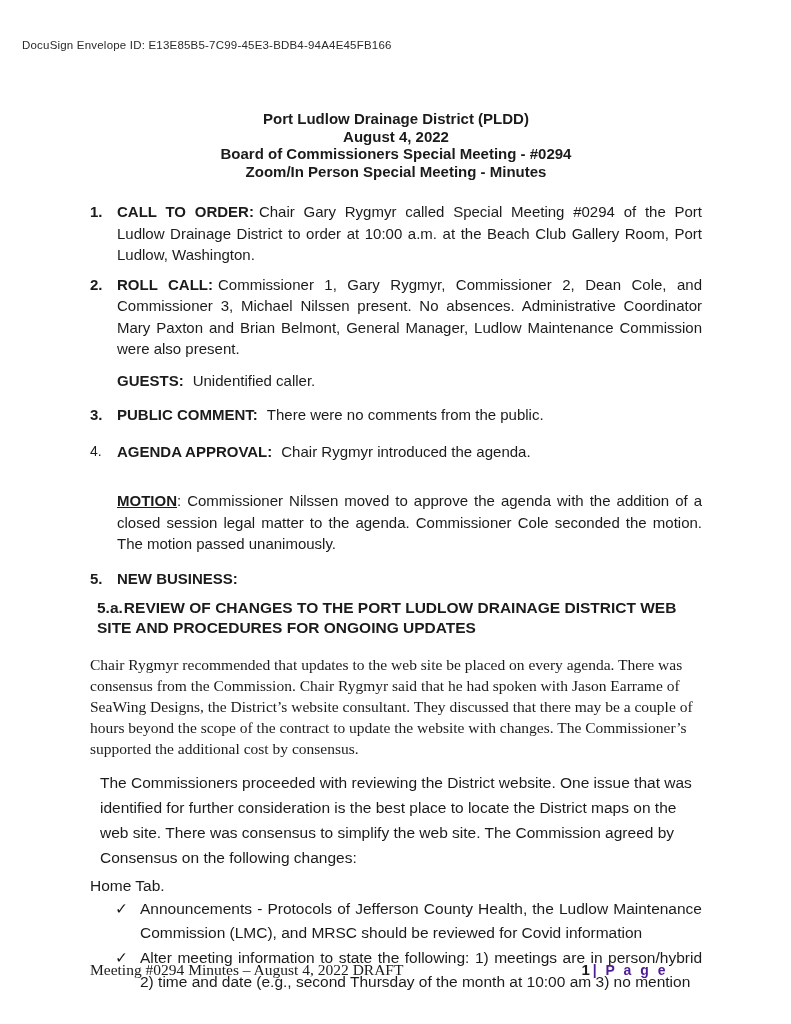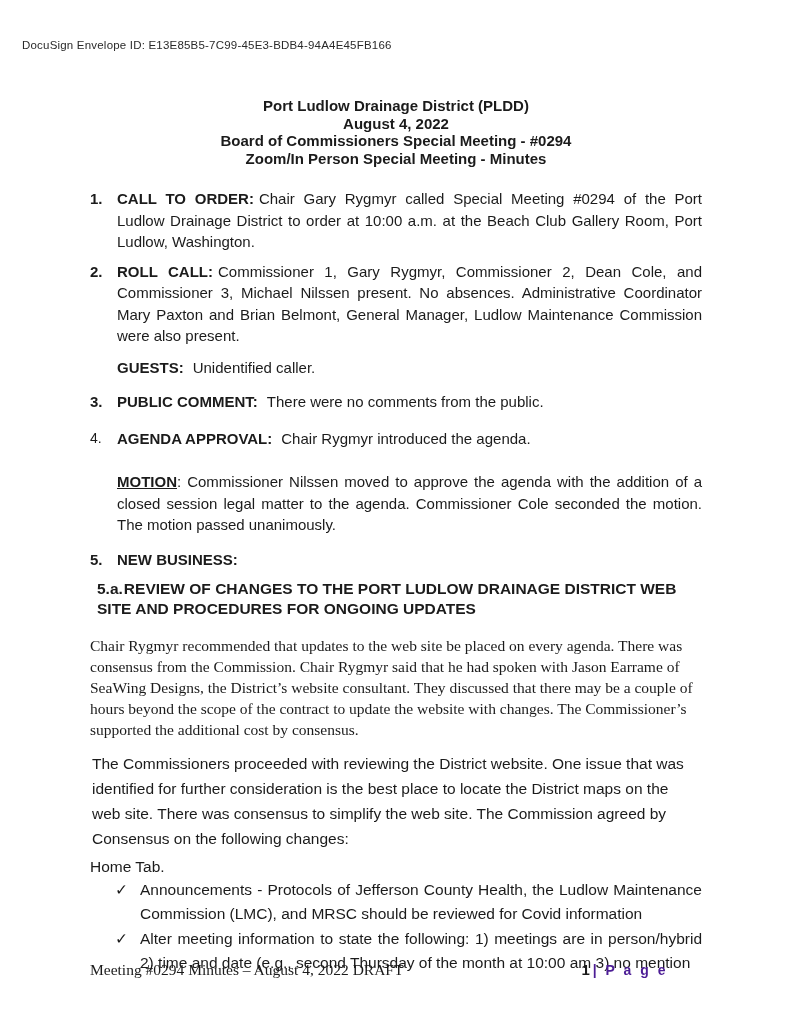--- a/index.html
+++ b/index.html
@@ -9,21 +9,21 @@
     position:relative;
     font-family:"Liberation Sans", sans-serif;
     color:#1b1b1b;
     overflow:hidden;
   }
   .docusign {
     position:absolute; top:11px; left:22px;
     font-size:11.5px; color:#2a2a2a; letter-spacing:0.2px;margin-top:28px;
   }
   .content {
-    position:absolute; left:90px; top:4px; width:612px;
+    position:absolute; left:90px; top:17px; width:612px;
   }
   .title-block {
     margin-top:93px;
     text-align:center;
     font-weight:bold;
     font-size:15px;
     line-height:17.5px;
   }
   .num-item {
     display:flex;
@@ -42,40 +42,40 @@
     margin-left:27px;
     font-size:15px;
     line-height:21.5px;
     text-align:justify;
   }
   .mt-item1 { margin-top:21px; }
   .mt-item2 { margin-top:8px; }
   .mt-guests { margin-top:10px; }
   .mt-item3 { margin-top:13px; }
   .mt-item4 { margin-top:15px; }
-  .mt-motion { margin-top:22px; }
+  .mt-motion { margin-top:28px; }
   .mt-item5 { margin-top:13px; }
   .motion-lbl { font-weight:bold; text-decoration:underline; }
   .heading-5a {
     margin-top:9px;
     margin-left:7px;
     font-weight:bold;
     font-size:15.5px;
     line-height:19.5px;
   }
   .heading-5a .h-num { padding-right:1px; }
   .para-serif {
     margin-top:17px;
     font-family:"Liberation Serif", serif;
     font-size:15.5px;
     line-height:21px;
   }
   .para-sans {
     margin-top:11px;
-    margin-left:2px;
+    margin-left:10px;
     width:592px;
     font-size:15.5px;
     line-height:25px;
   }
   .home-tab {
     margin-top:5px;
     font-size:15.5px;
     line-height:21.5px;
   }
   .bullet {

